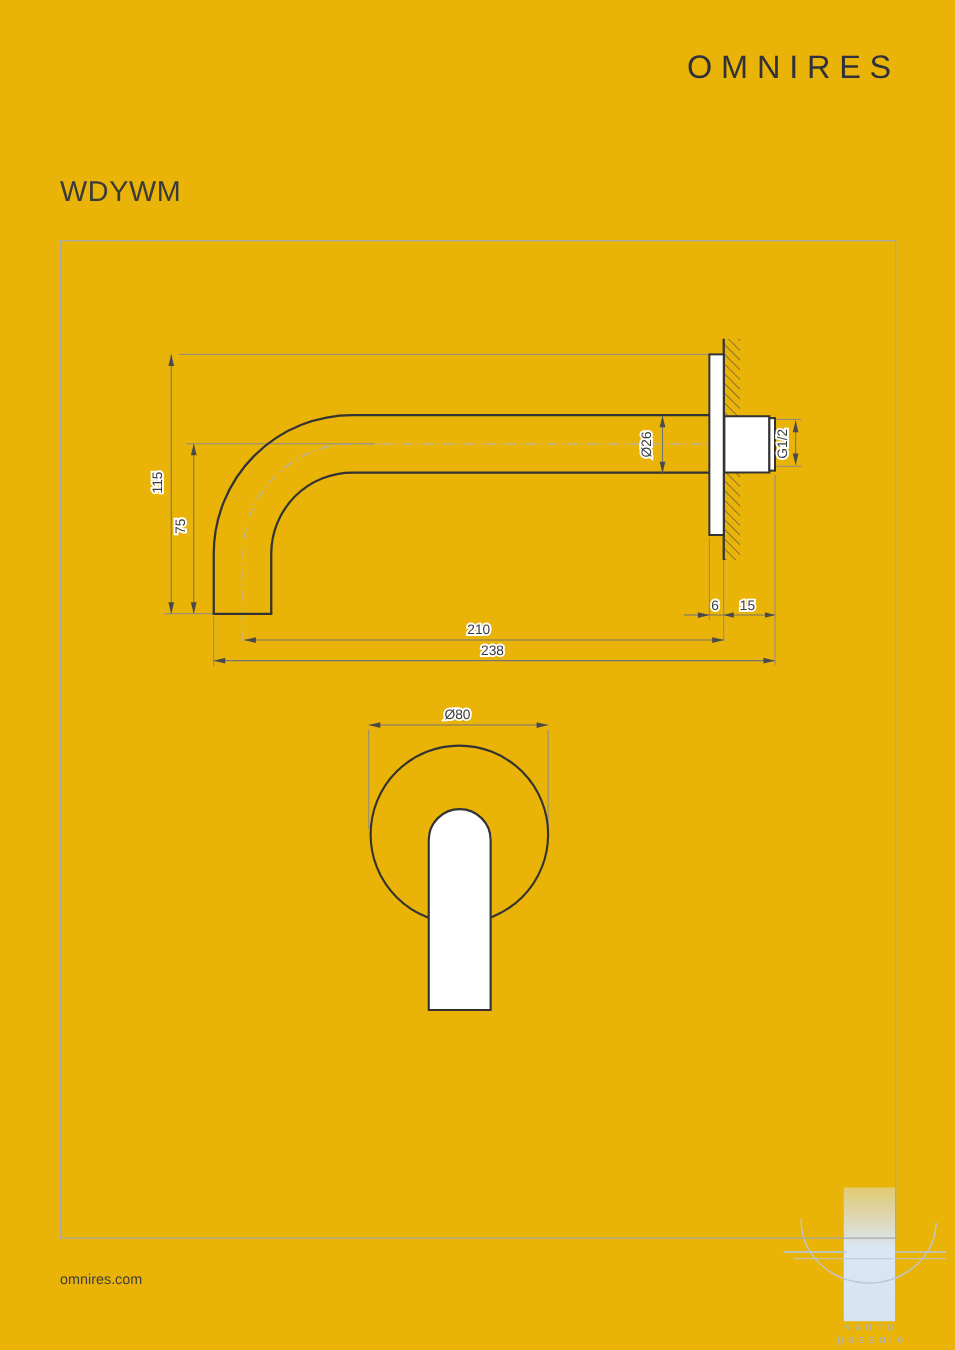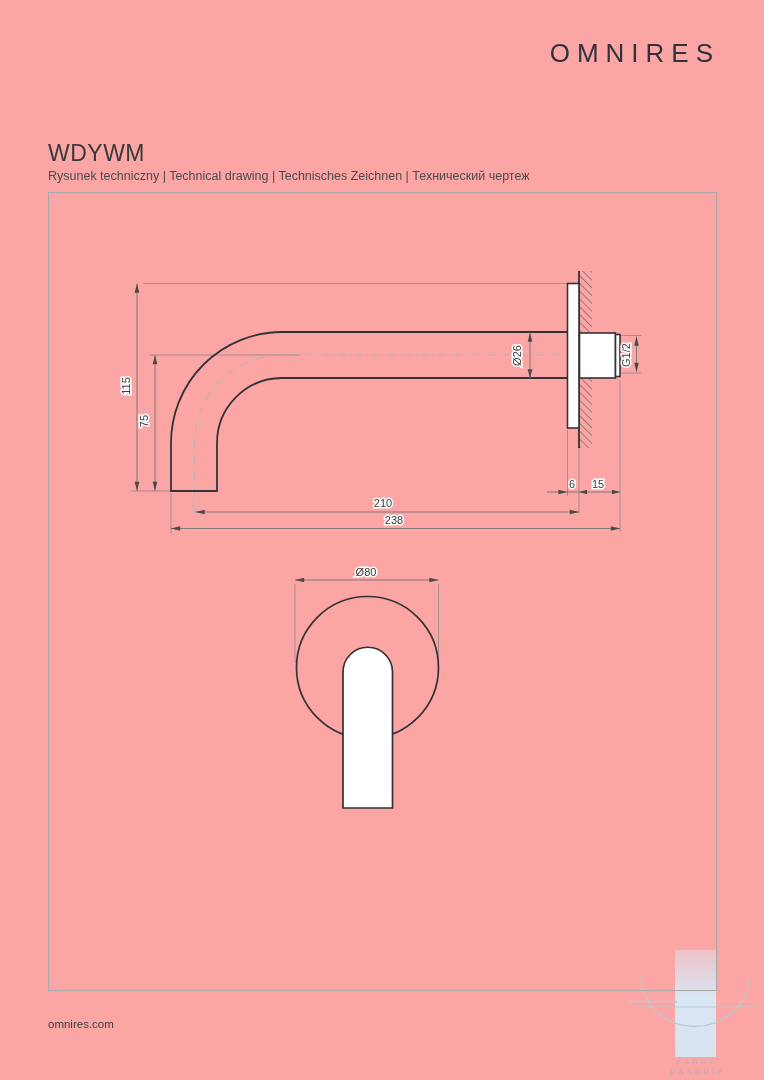--- a/index.html
+++ b/index.html
@@ -1,16 +1,16 @@
 <!DOCTYPE html>
 <html><head>
 <meta charset="utf-8">
 <style>
   html,body{margin:0;padding:0;background:#fff;}
-  .page{position:relative;width:764px;height:1080px;background:#fca5a5;overflow:hidden;
+  .page{position:relative;width:764px;height:1080px;background:#eab308;overflow:hidden;
         font-family:"Liberation Sans", sans-serif;}
   .logo{position:absolute;top:38px;right:44px;font-size:26px;letter-spacing:7px;
         color:#31313a;font-weight:400;}
   .title{position:absolute;left:48px;top:140px;font-size:23px;color:#3a3a3a;
          font-weight:400;letter-spacing:.5px;}
   .subtitle{position:absolute;left:48px;top:169px;font-size:12.5px;color:#4c4c4c;}
   .footer{position:absolute;left:48px;top:1018px;width:668px;text-align:left;
           font-size:11.5px;color:#3f3f3f;}
   svg{position:absolute;left:0;top:0;}
   .outline{stroke:#333333;stroke-width:1.8;fill:none;}
@@ -25,21 +25,20 @@
          text-anchor:middle;letter-spacing:3.5px;}
   .wmline{stroke:#bcc7d2;fill:none;}
 </style>
 </head>
 <body>
 
 <div class="page">
 
   <div class="logo">OMNIRES</div>
   <div class="title">WDYWM</div>
-  <div class="subtitle">Rysunek techniczny | Technical drawing | Technisches Zeichnen | Технический чертеж</div>
 
   <svg width="764" height="1080" viewBox="0 0 764 1080">
     <defs>
       <marker id="arr" viewBox="0 0 10 6" refX="9.6" refY="3" markerWidth="10" markerHeight="6" orient="auto-start-reverse" markerUnits="userSpaceOnUse">
         <path d="M9.6,3 L0.4,0.7 L0.4,5.3 Z" class="arrhead"></path>
       </marker>
       <pattern id="hatch" width="5.5" height="5.5" patternUnits="userSpaceOnUse" patternTransform="rotate(-45)">
         <line x1="0" y1="0" x2="0" y2="5.5" stroke="#4a4a4a" stroke-width="1"></line>
       </pattern>
       <linearGradient id="bandGrad" x1="0" y1="0" x2="0" y2="1">

